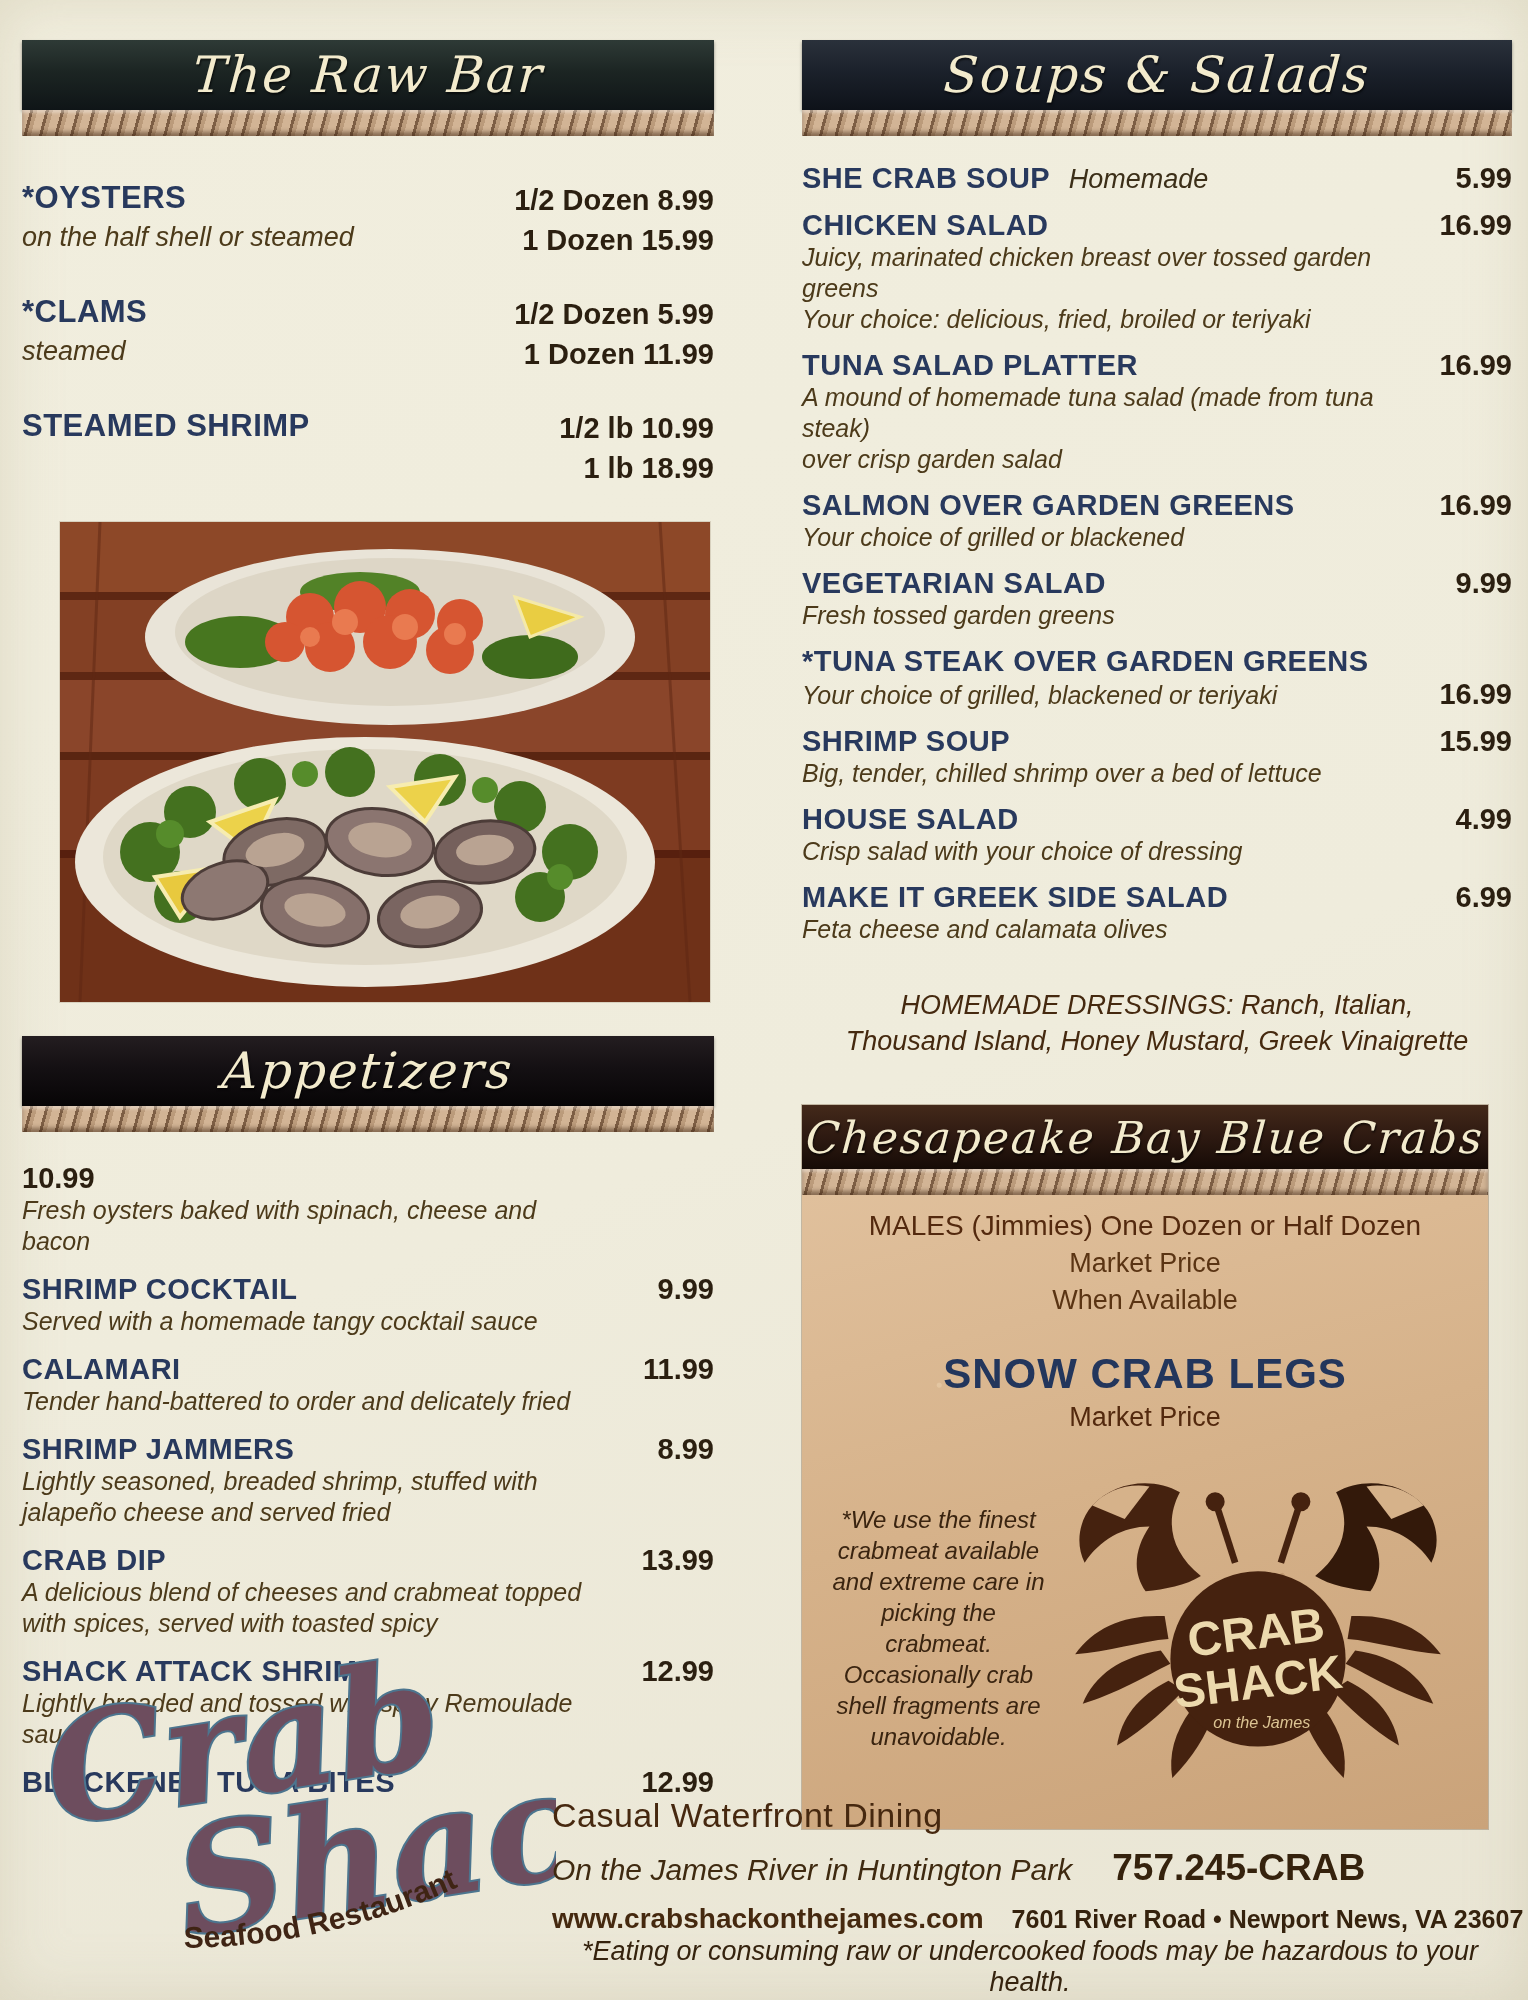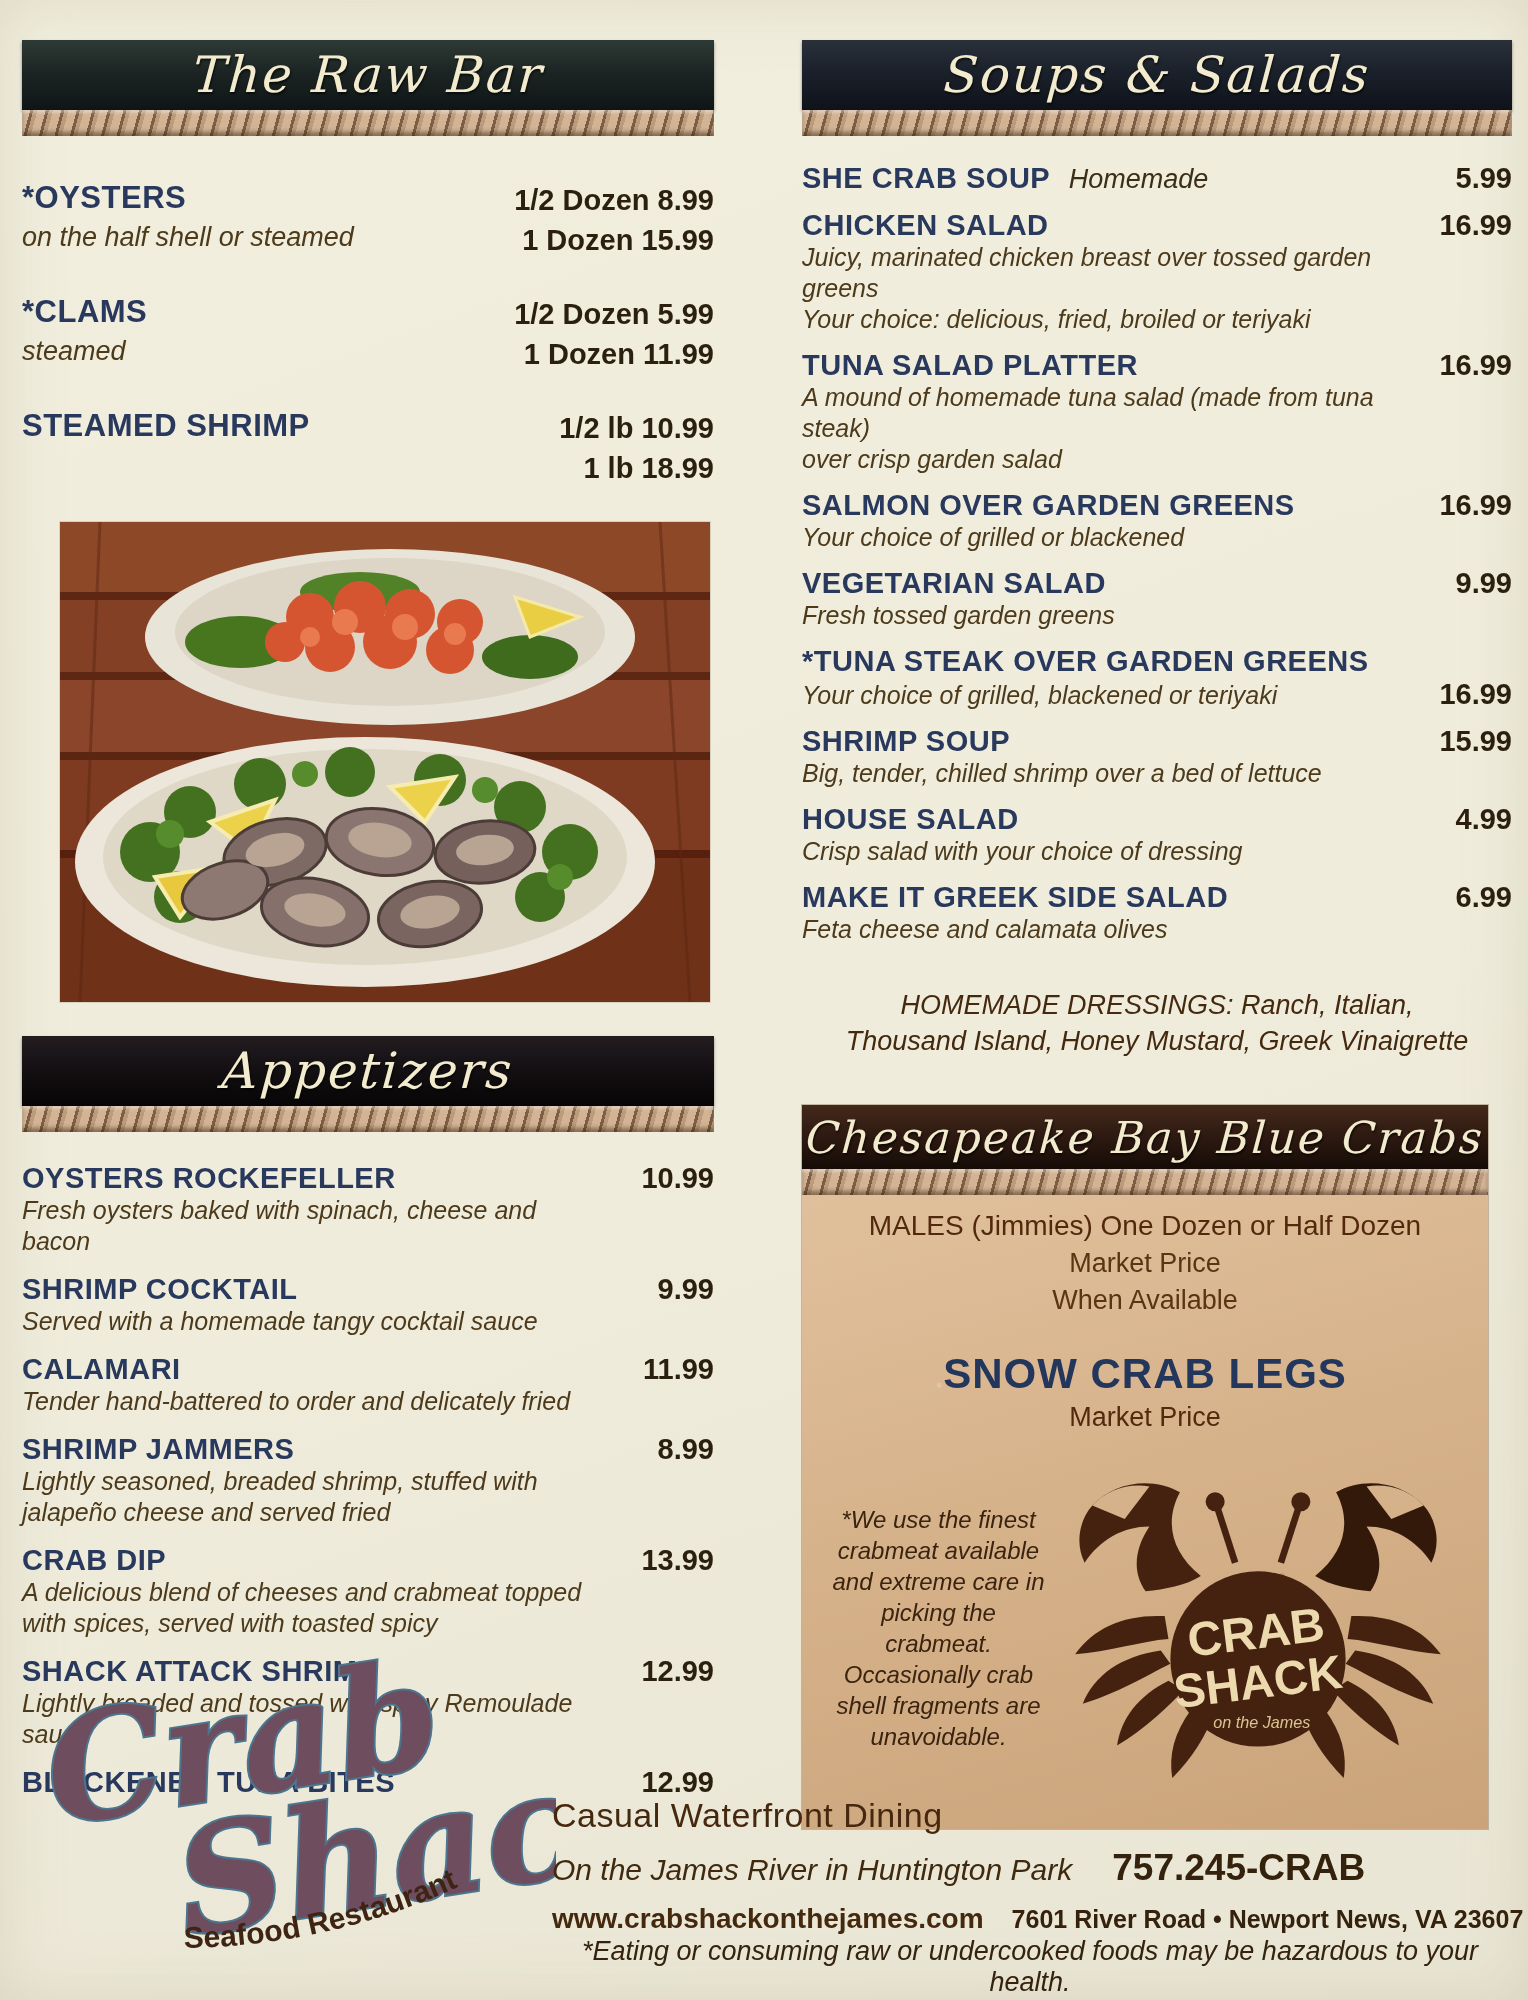--- a/index.html
+++ b/index.html
@@ -218,21 +218,20 @@
       <div class="banner apps-banner">
         <div class="banner-band apps">
           <span class="banner-title">Appetizers</span>
         </div>
         <div class="rope"></div>
       </div>
 
       <div class="apps-list">
         <div class="ap-item">
           <div class="name-row">
-            <span class="item-name">OYSTERS ROCKEFELLER</span>
             <span class="item-price">10.99</span>
           </div>
           <div class="item-desc">Fresh oysters baked with spinach, cheese and bacon</div>
         </div>
         <div class="ap-item">
           <div class="name-row">
             <span class="item-name">SHRIMP COCKTAIL</span>
             <span class="item-price">9.99</span>
           </div>
           <div class="item-desc">Served with a homemade tangy cocktail sauce</div>

